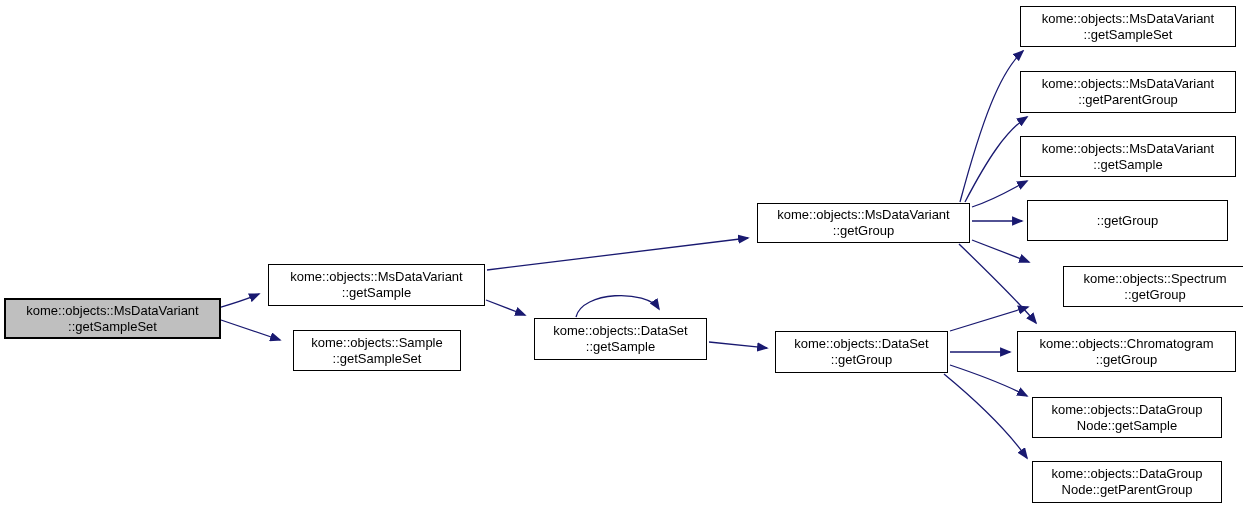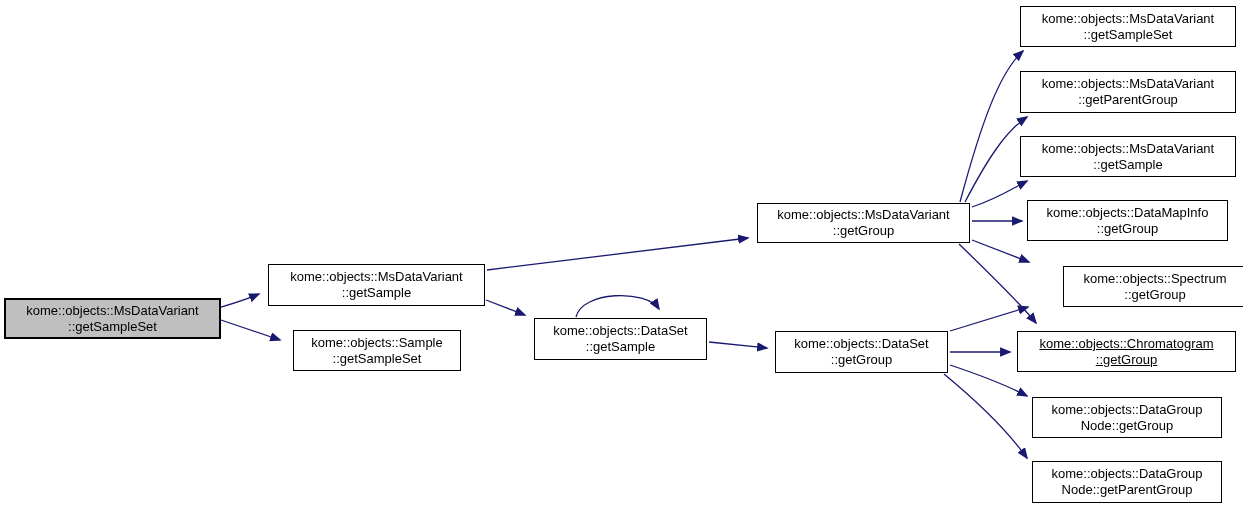--- a/index.html
+++ b/index.html
@@ -111,37 +111,36 @@
     <span>kome::objects::MsDataVariant</span>
     <span>::getParentGroup</span>
   </div>
 
   <div class="node" style="left:1020px; top:136px; width:216px; height:41px;">
     <span>kome::objects::MsDataVariant</span>
     <span>::getSample</span>
   </div>
 
   <div class="node" style="left:1027px; top:200px; width:201px; height:41px;">
-    <span>kome::objects::DataMapInfo</span>
     <span>::getGroup</span>
   </div>
 
   <div class="node" style="left:1036px; top:266px; width:184px; height:41px;margin-left:27px;">
     <span>kome::objects::Spectrum</span>
     <span>::getGroup</span>
   </div>
 
-  <div class="node" style="left:1017px; top:331px; width:219px; height:41px;text-decoration:underline;">
+  <div class="node" style="left:1017px; top:331px; width:219px; height:41px;">
     <span>kome::objects::Chromatogram</span>
     <span>::getGroup</span>
   </div>
 
   <div class="node" style="left:1032px; top:397px; width:190px; height:41px;">
     <span>kome::objects::DataGroup</span>
-    <span>Node::getGroup</span>
+    <span>Node::getSample</span>
   </div>
 
   <div class="node" style="left:1032px; top:461px; width:190px; height:42px;">
     <span>kome::objects::DataGroup</span>
     <span>Node::getParentGroup</span>
   </div>
 
 </div>
 
 </body></html>

